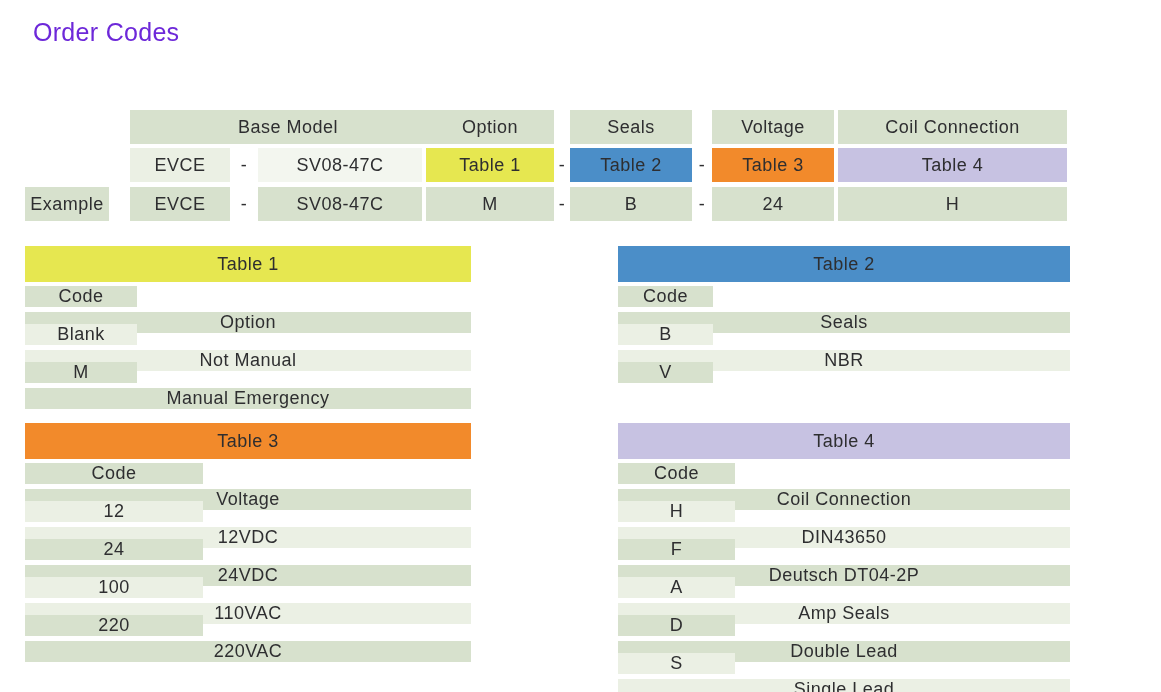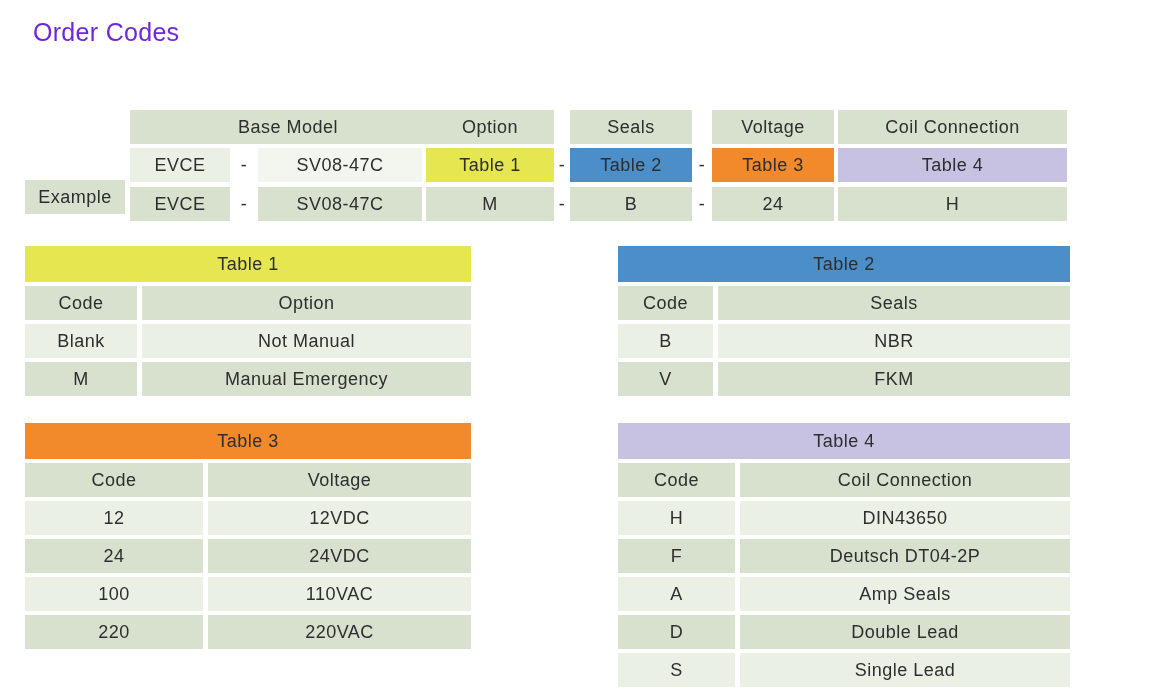--- a/index.html
+++ b/index.html
@@ -16,21 +16,21 @@
     font-size:18px;letter-spacing:.5px;white-space:nowrap;
   }
   .bg-g{background:#d7e1cd;}
   .bg-lg{background:#ebf0e4;}
   .bg-nw{background:#f3f6ef;}
   .otable{position:absolute;display:flex;flex-direction:column;gap:4px;}
   .thdr{
     height:36px;display:flex;align-items:center;justify-content:center;
     font-size:18px;letter-spacing:.5px;
   }
-  .trow{display:flex;gap:5px;height:34px;}
+  .trow{display:flex;gap:5px;height:34px;flex-direction:column;}
   .tcell{
     display:flex;align-items:center;justify-content:center;
     font-size:18px;letter-spacing:.5px;white-space:nowrap;
   }
   .val{flex:1;}
   .t1 .code{width:112px;}
   .t2 .code{width:95px;}
   .t3 .code{width:178px;}
   .t4 .code{width:117px;}
 </style>
@@ -50,21 +50,21 @@
   <div class="cell bg-lg" style="left:130px;top:148px;width:100px;height:34px">EVCE</div>
   <div class="cell" style="left:230px;top:148px;width:28px;height:34px">-</div>
   <div class="cell bg-nw" style="left:258px;top:148px;width:164px;height:34px">SV08-47C</div>
   <div class="cell" style="left: 426px; top: 148px; width: 128px; height: 34px; background: rgb(230, 231, 80);">Table 1</div>
   <div class="cell" style="left:554px;top:148px;width:16px;height:34px">-</div>
   <div class="cell" style="left: 570px; top: 148px; width: 122px; height: 34px; background: rgb(75, 142, 200);">Table 2</div>
   <div class="cell" style="left:692px;top:148px;width:20px;height:34px">-</div>
   <div class="cell" style="left: 712px; top: 148px; width: 122px; height: 34px; background: rgb(242, 138, 43);">Table 3</div>
   <div class="cell" style="left: 838px; top: 148px; width: 229px; height: 34px; background: rgb(199, 194, 226);">Table 4</div>
 
-  <div class="cell bg-g" style="left:25px;top:180px;width:100px;height:34px">Example</div>
+  <div class="cell bg-g" style="left:25px;top:187px;width:84px;height:34px">Example</div>
   <div class="cell bg-g" style="left:130px;top:187px;width:100px;height:34px">EVCE</div>
   <div class="cell" style="left:230px;top:187px;width:28px;height:34px">-</div>
   <div class="cell bg-g" style="left:258px;top:187px;width:164px;height:34px">SV08-47C</div>
   <div class="cell bg-g" style="left:426px;top:187px;width:128px;height:34px">M</div>
   <div class="cell" style="left:554px;top:187px;width:16px;height:34px">-</div>
   <div class="cell bg-g" style="left:570px;top:187px;width:122px;height:34px">B</div>
   <div class="cell" style="left:692px;top:187px;width:20px;height:34px">-</div>
   <div class="cell bg-g" style="left:712px;top:187px;width:122px;height:34px">24</div>
   <div class="cell bg-g" style="left:838px;top:187px;width:229px;height:34px">H</div>
 </div>
@@ -90,21 +90,20 @@
   <div class="trow">
     <div class="tcell code bg-g">Code</div>
     <div class="tcell val bg-g">Seals</div>
   </div>
   <div class="trow">
     <div class="tcell code bg-lg">B</div>
     <div class="tcell val bg-lg">NBR</div>
   </div>
   <div class="trow">
     <div class="tcell code bg-g">V</div>
-    <div class="tcell val bg-g">FKM</div>
   </div>
 </div>
 
 <div class="otable t3" style="left:25px;top:423px;width:446px">
   <div class="thdr" style="background: rgb(242, 138, 43);">Table 3</div>
   <div class="trow">
     <div class="tcell code bg-g">Code</div>
     <div class="tcell val bg-g">Voltage</div>
   </div>
   <div class="trow">

